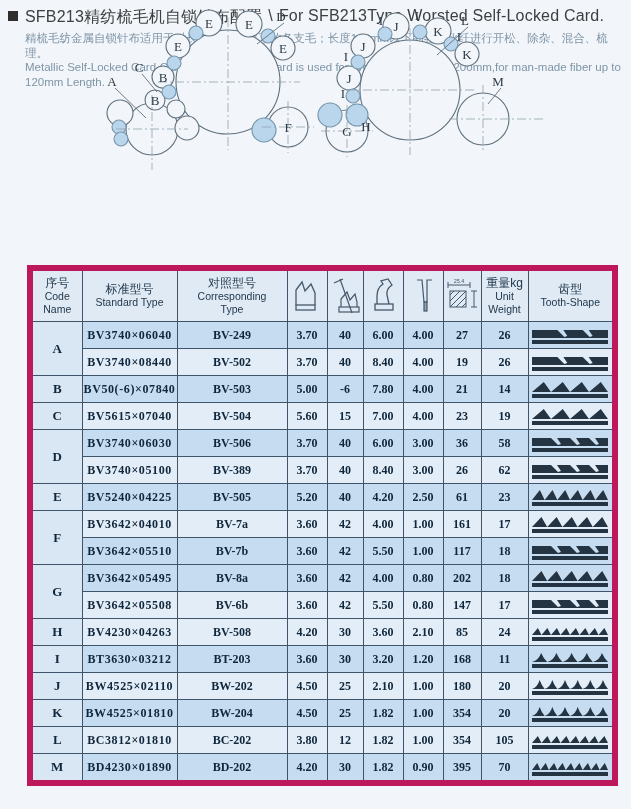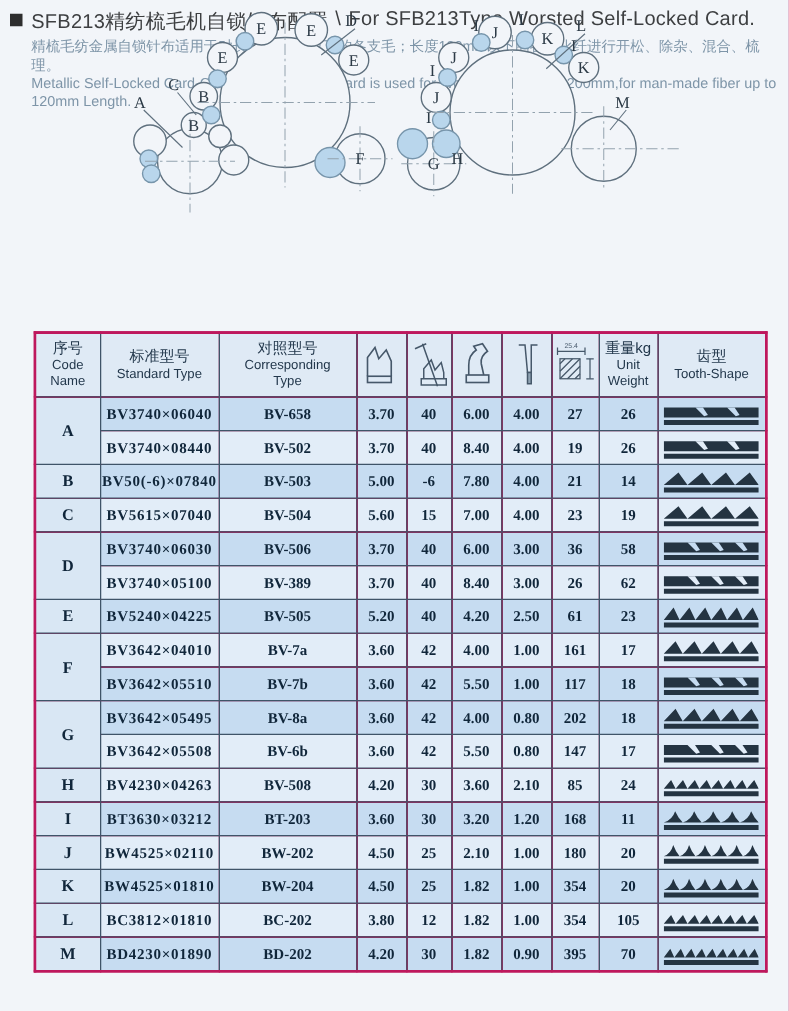--- a/index.html
+++ b/index.html
@@ -14,21 +14,21 @@
   .title-sep{margin:0 6px;}
   .desc{position:absolute;left:25px;top:31px;width:596px;font-size:11.5px;line-height:14.5px;
         color:#7e95a8;}
 
   
   #diagram{position:absolute;left:0;top:0;}
   .dlabel{font-family:"Liberation Serif",serif;font-size:13px;fill:#2c3a46;}
 
   
   #spec-table{position:absolute;left:27px;top:265px;width:585px;border-collapse:collapse;
-              table-layout:fixed;border:2px solid #be185d;background:#be185d;padding-left:12px;}
+              table-layout:fixed;border:6px solid #be185d;background:#c4b5fd;padding-left:12px;}
   #spec-table th,#spec-table td{border:1px solid #3f5468;text-align:center;padding:0;overflow:hidden;}
   #spec-table thead th{height:50px;background:#dfeaf5;font-weight:normal;color:#23384c;
                        font-size:10.5px;line-height:13px;}
   #spec-table thead .zh{font-size:12px;}
   #spec-table td{height:26px;font-family:"Liberation Serif",serif;font-weight:bold;
                  font-size:12px;color:#10263a;}
   #spec-table td.code{background:#d9e7f4;font-size:13px;}
   #spec-table tr.d td.data{background:#c6dcf1;}
   #spec-table tr.l td.data{background:#e2edf8;}
   .std{letter-spacing:0.6px;}
@@ -206,21 +206,21 @@
             </svg>
           </th>
     <th><span class="zh">重量kg</span><br>Unit<br>Weight</th>
     <th><span class="zh">齿型</span><br>Tooth-Shape</th>
   </tr>
       </thead>
       <tbody>
         <tr class="d">
           <td class="code" rowspan="2">A</td>
           <td class="data std">BV3740×06040</td>
-          <td class="data">BV-658</td>
+          <td class="data">BV-249</td>
           <td class="data">3.70</td>
           <td class="data">40</td>
           <td class="data">6.00</td>
           <td class="data">4.00</td>
           <td class="data">27</td>
           <td class="data">26</td>
           <td class="data"><svg class="tooth" width="76" height="20" viewBox="0 0 76 20">
               <rect x="0" y="5" width="76" height="8" fill="#243442"></rect>
               <polygon points="25.333333333333332,5 31.333333333333332,5 35.33333333333333,11 32.33333333333333,12" fill="#c6dcf1"></polygon>
               <polygon points="50.666666666666664,5 56.666666666666664,5 60.666666666666664,11 57.666666666666664,12" fill="#c6dcf1"></polygon>

